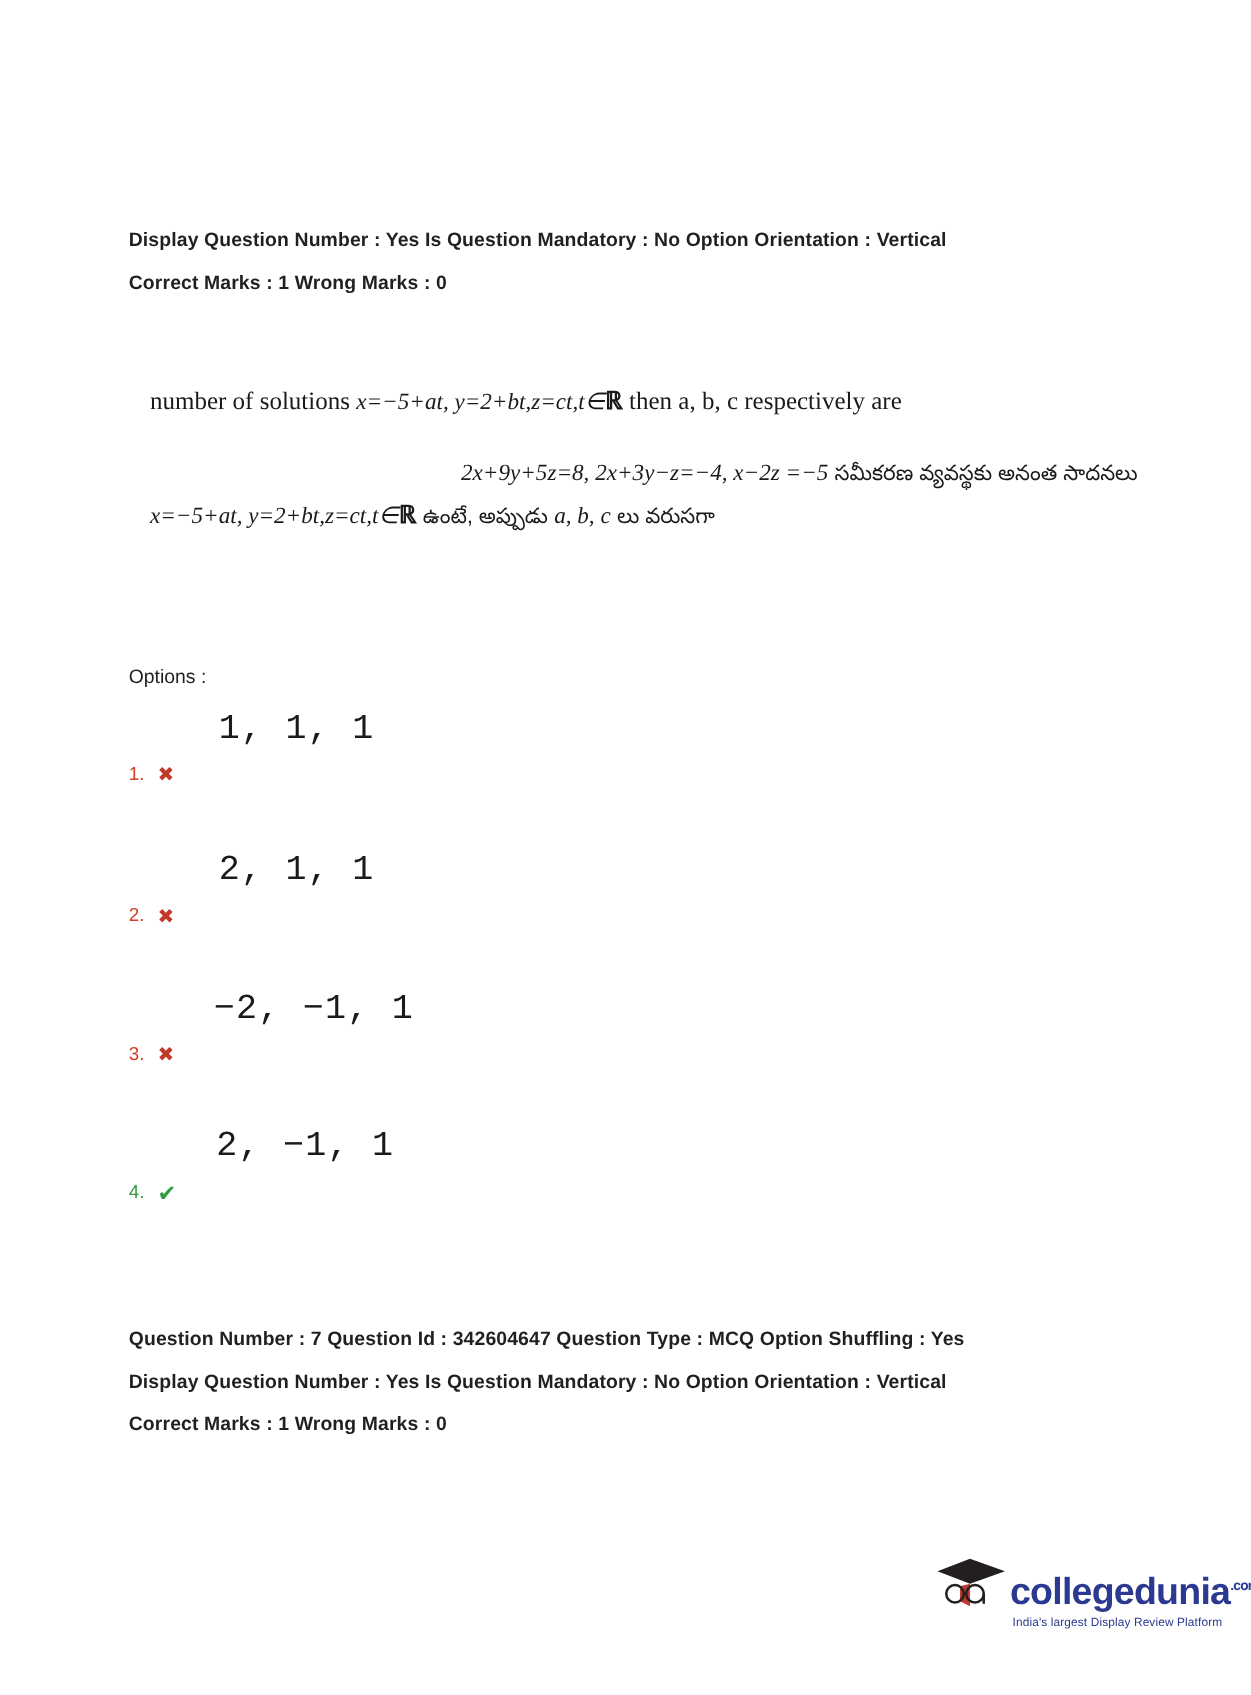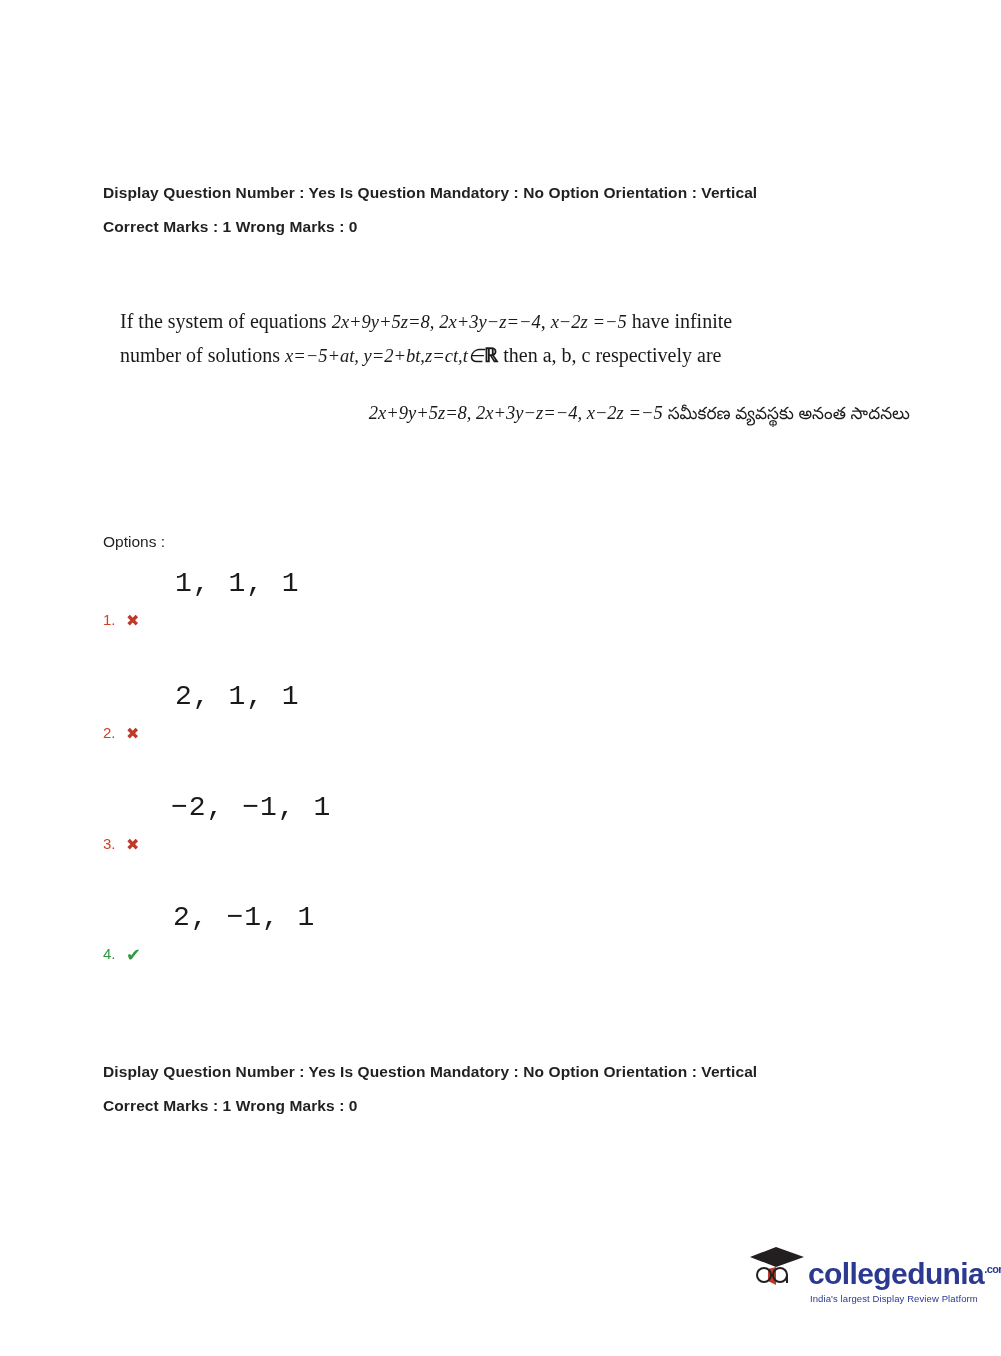--- a/index.html
+++ b/index.html
@@ -146,35 +146,34 @@
 
 <div class="page">
 
   <div class="q-meta" style="top:176px;">
     <div>Display Question Number : Yes Is Question Mandatory : No Option Orientation : Vertical</div>
     <div>Correct Marks : 1 Wrong Marks : 0</div>
   </div>
 
   <div class="stem" style="top:305px;">
     <div class="ln">
-      <span>If the system of equations</span>
-      <span class="math">2x+9y+5z=8,</span>
-      <span class="math">2x+3y−z=−4</span><span>,</span>
-      <span class="math">x−2z =−5</span>
-      <span>have infinite</span>
-    </div>
-    <div class="ln">
       <span>number of solutions</span>
       <span class="math">x=−5+at,  y=2+bt,z=ct,t∈</span><span class="bbR">ℝ</span>
       <span>then a, b, c respectively are</span>
     </div>
 
     <div class="ln" style="margin-top:23px;text-align:right;">
       <span class="math">2x+9y+5z=8,   2x+3y−z=−4,   x−2z =−5</span>
       <span class="tel">సమీకరణ  వ్యవస్థకు   అనంత   సాదనలు</span>
+    </div>
+    <div class="ln">
+      <span class="math">x=−5+at,  y=2+bt,z=ct,t∈</span><span class="bbR">ℝ</span>
+      <span class="tel">ఉంటే, అప్పుడు</span>
+      <span class="math">a, b, c</span>
+      <span class="tel">లు వరుసగా</span>
     </div>
   </div>
 
   <div class="options-label">Options :</div>
 
   <div class="opt" style="top:528px;">
     <span class="num">1.</span>
     <span class="mark wrong">✖</span>
     <span class="val">1, 1, 1</span>
   </div>
@@ -191,20 +190,21 @@
     <span class="val" style="left:68px;text-align:center;">−2, −1, 1</span>
   </div>
 
   <div class="opt" style="top:862px;">
     <span class="num" style="color:#2e9b3f;">4.</span>
     <span class="mark right">✔</span>
     <span class="val" style="left:70px;">2, −1, 1</span>
   </div>
 
   <div class="q-meta" style="top:1055px;">
+    <div>Question Number : 7 Question Id : 342604647 Question Type : MCQ Option Shuffling : Yes</div>
     <div>Display Question Number : Yes Is Question Mandatory : No Option Orientation : Vertical</div>
     <div>Correct Marks : 1 Wrong Marks : 0</div>
   </div>
 
   <div class="logo">
     <div class="cap">
       <svg width="62" height="40" viewBox="0 0 62 40" xmlns="http://www.w3.org/2000/svg">
         <path d="M4 12 L30 2 L58 12 L30 22 Z" fill="#231f20"></path>
         <path d="M30 22 L30 40 L22 36 L22 24 Z" fill="#c0392b"></path>
         <circle cx="18" cy="30" r="7" fill="none" stroke="#231f20" stroke-width="2"></circle>

